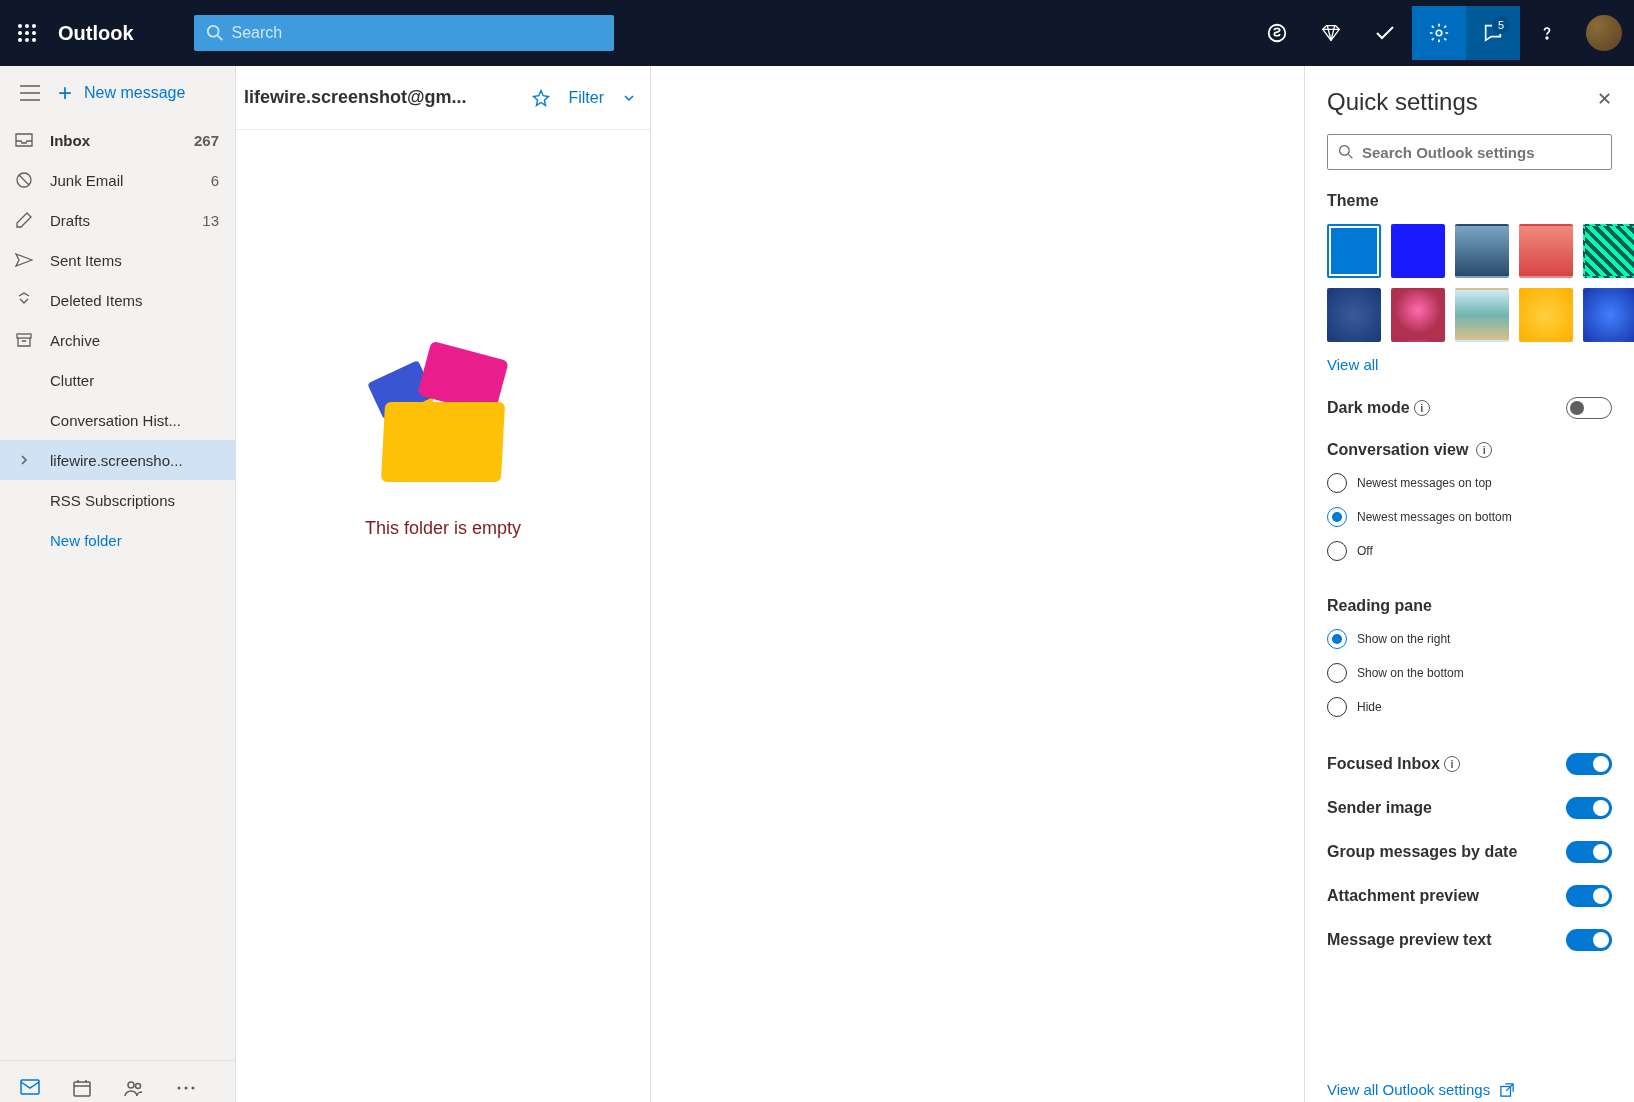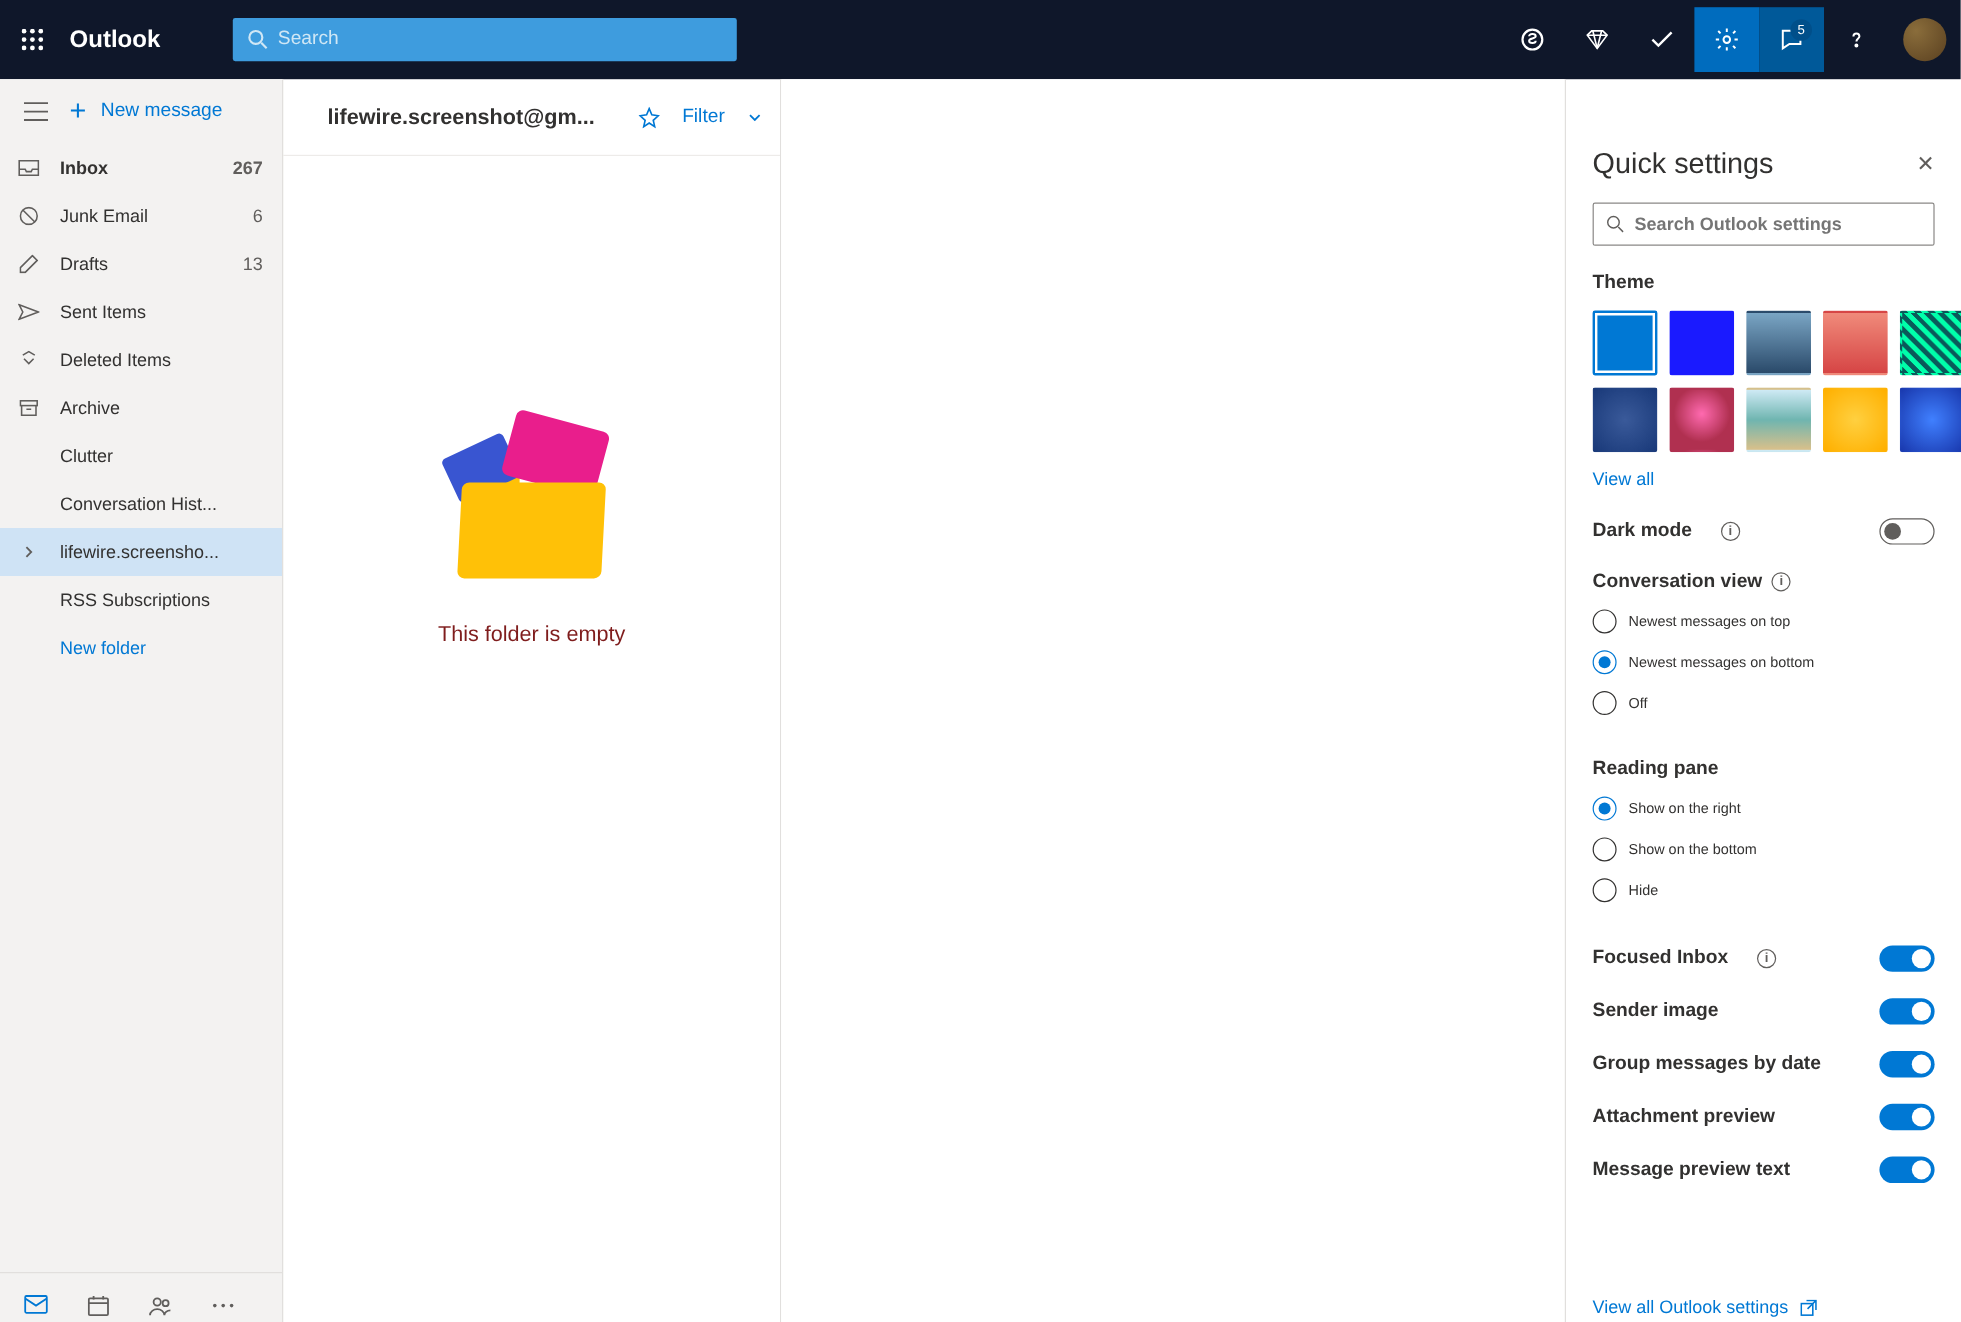--- a/index.html
+++ b/index.html
@@ -36,49 +36,49 @@
 .folder-name { flex: 1; white-space: nowrap; overflow: hidden; text-overflow: ellipsis; }
 .folder-count { color: #605e5c; font-size: 15px; }
 .folder.bold .folder-name, .folder.bold .folder-count { font-weight: 600; }
 .folder.link .folder-name { color: #0078d4; }
 .bottom-nav { height: 54px; border-top: 1px solid #e1dfdd; display: flex; align-items: center; padding: 0 8px; gap: 8px; }
 .bottom-nav .bicon { width: 44px; height: 44px; display: flex; align-items: center; justify-content: center; cursor: pointer; color: #605e5c; }
 .bottom-nav .bicon.active { color: #0078d4; border-bottom: 2px solid #0078d4; }
 
 
 .msglist { width: 415px; border-right: 1px solid #e1dfdd; display: flex; flex-direction: column; }
-.msglist-header { height: 64px; display: flex; align-items: center; padding: 0 16px 0 8px; border-bottom: 1px solid #edebe9; text-align: center; }
+.msglist-header { height: 64px; display: flex; align-items: center; padding: 0 16px 0 8px; border-bottom: 1px solid #edebe9; }
 .folder-title { font-weight: 600; font-size: 18px; flex: 1; white-space: nowrap; overflow: hidden; text-overflow: ellipsis; margin-right: 8px; }
 .star-icon { color: #0078d4; margin-right: 18px; cursor: pointer; }
 .filter { color: #0078d4; font-size: 16px; cursor: pointer; display: flex; align-items: center; gap: 20px; }
 .empty-state { flex: 1; display: flex; flex-direction: column; align-items: center; justify-content: flex-start; padding-top: 220px; }
 .empty-illustration { width: 160px; height: 140px; position: relative; margin-bottom: 28px; }
 .folder-shape { position: absolute; bottom: 8px; left: 20px; width: 120px; height: 80px; background: #ffc107; border-radius: 6px; transform: skewX(-3deg); }
 .folder-tab { position: absolute; bottom: 78px; left: 20px; width: 50px; height: 24px; background: #ffc107; border-radius: 6px 6px 0 0; }
 .env1 { position: absolute; top: 20px; left: 10px; width: 56px; height: 40px; background: #3955d1; border-radius: 4px; transform: rotate(-25deg); }
 .env2 { position: absolute; top: 0px; left: 60px; width: 80px; height: 56px; background: #e91e8c; border-radius: 6px; transform: rotate(15deg); }
 .empty-text { font-size: 18px; color: #7f1d1d; }
 
 
 .reading { flex: 1; background: #fff; }
 
 
 .settings { width: 330px; border-left: 1px solid #e1dfdd; padding: 22px 22px 16px 22px; overflow-y: auto; display: flex; flex-direction: column; }
-.settings-header { display: flex; align-items: center; margin-bottom: 18px; margin-top: 35px; }
+.settings-header { display: flex; margin-bottom: 18px; }
 .settings-title { font-size: 24px; font-weight: 400; flex: 1; }
 .close-x { cursor: pointer; color: #605e5c; font-size: 18px; }
 .settings-search { height: 36px; border: 1px solid #8a8886; border-radius: 2px; display: flex; align-items: center; padding: 0 10px; margin-bottom: 22px; }
 .settings-search input { border: none; outline: none; flex: 1; font-size: 15px; margin-left: 8px; font-weight: bold; }
 .section-label { font-weight: 600; font-size: 16px; margin-bottom: 14px; }
 .theme-grid { display: grid; grid-template-columns: repeat(5, 54px); gap: 10px; margin-bottom: 14px; }
 .theme-tile { width: 54px; height: 54px; border-radius: 2px; cursor: pointer; border: 2px solid transparent; }
 .theme-tile.selected { border-color: #0078d4; box-shadow: inset 0 0 0 2px #fff; }
 .link-text { color: #0078d4; cursor: pointer; font-size: 15px; margin-bottom: 24px; display: inline-block; }
 .toggle-row { display: flex; align-items: center; margin-bottom: 22px; }
-.toggle-row .lbl { font-weight: 600; font-size: 16px; flex: 1; display: flex; align-items: center; gap: 24px; }
+.toggle-row .lbl { font-weight: 600; font-size: 16px; flex: 1; display: flex; align-items: center; gap: 4px; }
 .info-icon { width: 16px; height: 16px; border: 1px solid #605e5c; border-radius: 50%; display: inline-flex; align-items: center; justify-content: center; font-size: 11px; color: #605e5c; }
 .toggle { width: 46px; height: 22px; border-radius: 11px; position: relative; cursor: pointer; }
 .toggle.off { background: #fff; border: 1px solid #605e5c; }
 .toggle.off::after { content: ""; position: absolute; left: 3px; top: 3px; width: 14px; height: 14px; background: #605e5c; border-radius: 50%; }
 .toggle.on { background: #0078d4; }
 .toggle.on::after { content: ""; position: absolute; right: 3px; top: 3px; width: 16px; height: 16px; background: #fff; border-radius: 50%; }
 .radio-group { margin-bottom: 22px; }
 .radio-row { display: flex; align-items: center; margin-bottom: 14px; cursor: pointer; font-size: 12px; }
 .radio { width: 20px; height: 20px; border: 1px solid #323130; border-radius: 50%; margin-right: 10px; display: flex; align-items: center; justify-content: center; }
 .radio.checked { border-color: #0078d4; }

